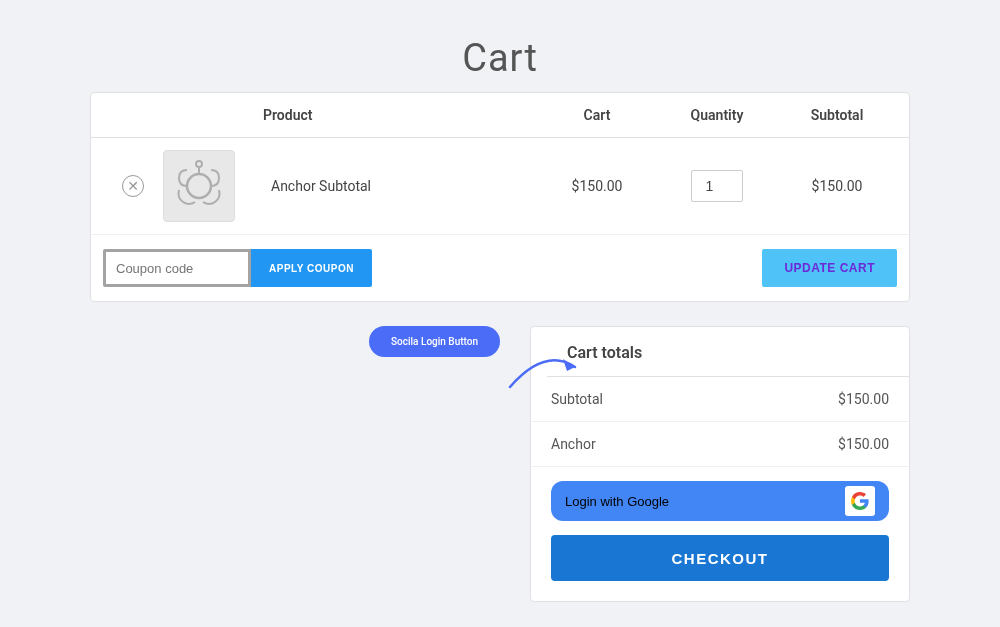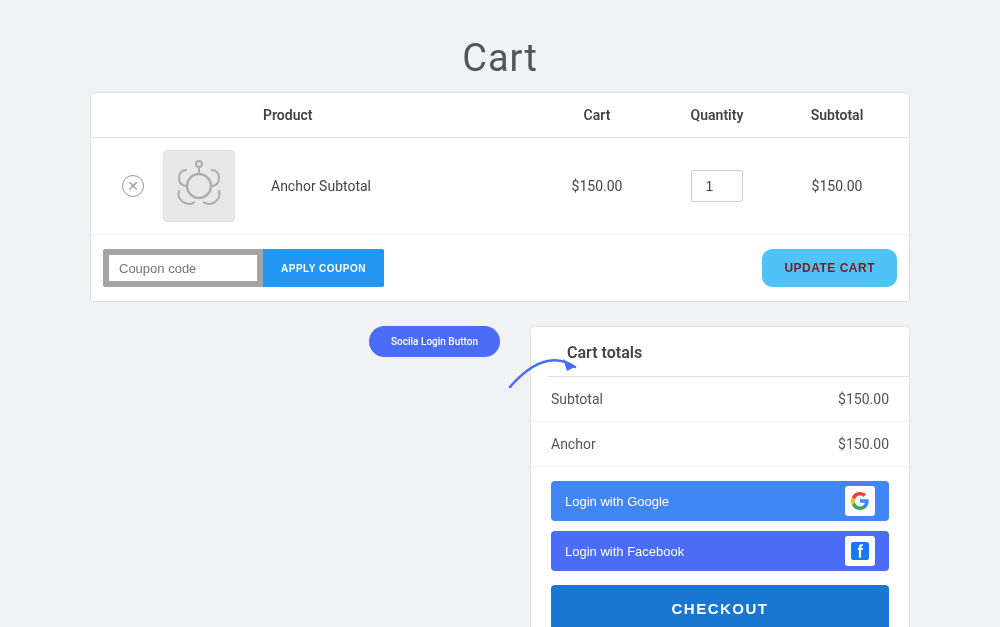--- a/index.html
+++ b/index.html
@@ -133,22 +133,22 @@
       padding: 14px 12px;
     }
 
     .coupon-section {
       display: flex;
       gap: 0;
     }
 
     .coupon-input {
       height: 38px;
-      width: 160px;
-      border: 6px solid #a3a3a3;
+      width: 148px;
+      border: 3px solid #a3a3a3;
       padding: 0 10px;
       font-size: 13px;
       color: #999;
       outline: none;
       border-radius: 2px 0 0 2px;
     }
 
     .apply-coupon-btn {
       height: 38px;
       padding: 0 18px;
@@ -160,27 +160,27 @@
       border: none;
       cursor: pointer;
       border-radius: 0 2px 2px 0;
       text-transform: uppercase;
     }
 
     .update-cart-btn {
       height: 38px;
       padding: 0 22px;
       background: #4FC3F7;
-      color: #7f1d1d;
+      color: #6d28d9;
       font-size: 12px;
       font-weight: 700;
       letter-spacing: 0.5px;
       border: none;
       cursor: pointer;
-      border-radius: 10px;
+      border-radius: 2px;
       text-transform: uppercase;
     }
 
     
     .bottom-section {
       display: flex;
       align-items: flex-start;
       gap: 0;
       position: relative;
       min-height: 280px;
@@ -243,27 +243,27 @@
       padding: 14px 20px 0;
     }
 
     .social-btn {
       display: flex;
       align-items: center;
       justify-content: space-between;
       width: 100%;
       height: 40px;
       border: none;
-      border-radius: 4px;
+      border-radius: 12px;
       cursor: pointer;
       margin-bottom: 10px;
       padding: 0 14px;
       font-size: 13px;
       font-weight: 500;
-      color: #ffffff;
+      color: #000000;
     }
 
     .google-btn {
       background: #4285F4;
     }
 
     .facebook-btn {
       background: #4A6CF7;
     }
 
@@ -386,28 +386,19 @@
           <div class="social-icon-box">
             <svg width="18" height="18" viewBox="0 0 18 18">
               <path d="M17.64 9.2c0-.637-.057-1.251-.164-1.84H9v3.481h4.844c-.209 1.125-.843 2.078-1.796 2.717v2.258h2.908c1.702-1.567 2.684-3.874 2.684-6.615z" fill="#4285F4"></path>
               <path d="M9 18c2.43 0 4.467-.806 5.956-2.18l-2.908-2.259c-.806.54-1.837.86-3.048.86-2.344 0-4.328-1.584-5.036-3.711H.957v2.332A8.997 8.997 0 0 0 9 18z" fill="#34A853"></path>
               <path d="M3.964 10.71A5.41 5.41 0 0 1 3.682 9c0-.593.102-1.17.282-1.71V4.958H.957A8.996 8.996 0 0 0 0 9c0 1.452.348 2.827.957 4.042l3.007-2.332z" fill="#FBBC05"></path>
               <path d="M9 3.58c1.321 0 2.508.454 3.44 1.345l2.582-2.58C13.463.891 11.426 0 9 0A8.997 8.997 0 0 0 .957 4.958L3.964 7.29C4.672 5.163 6.656 3.58 9 3.58z" fill="#EA4335"></path>
             </svg>
           </div>
         </button>
 
-        <button class="social-btn facebook-btn">
-          <span>Login with Facebook</span>
-          <div class="social-icon-box">
-            <svg width="18" height="18" viewBox="0 0 24 24">
-              <rect width="24" height="24" rx="3" fill="#1877F2"></rect>
-              <path d="M16.5 8H14V6.5c0-.829.171-1.5 1.5-1.5H16V3h-2c-2.21 0-3.5 1.343-3.5 3.5V8H9v2.5h1.5V21h3V10.5H15l1.5-2.5z" fill="white"></path>
-            </svg>
-          </div>
-        </button>
       </div>
 
       <button class="checkout-btn">CHECKOUT</button>
     </div>
   </div>
 
 </div>
 
 </body></html>

